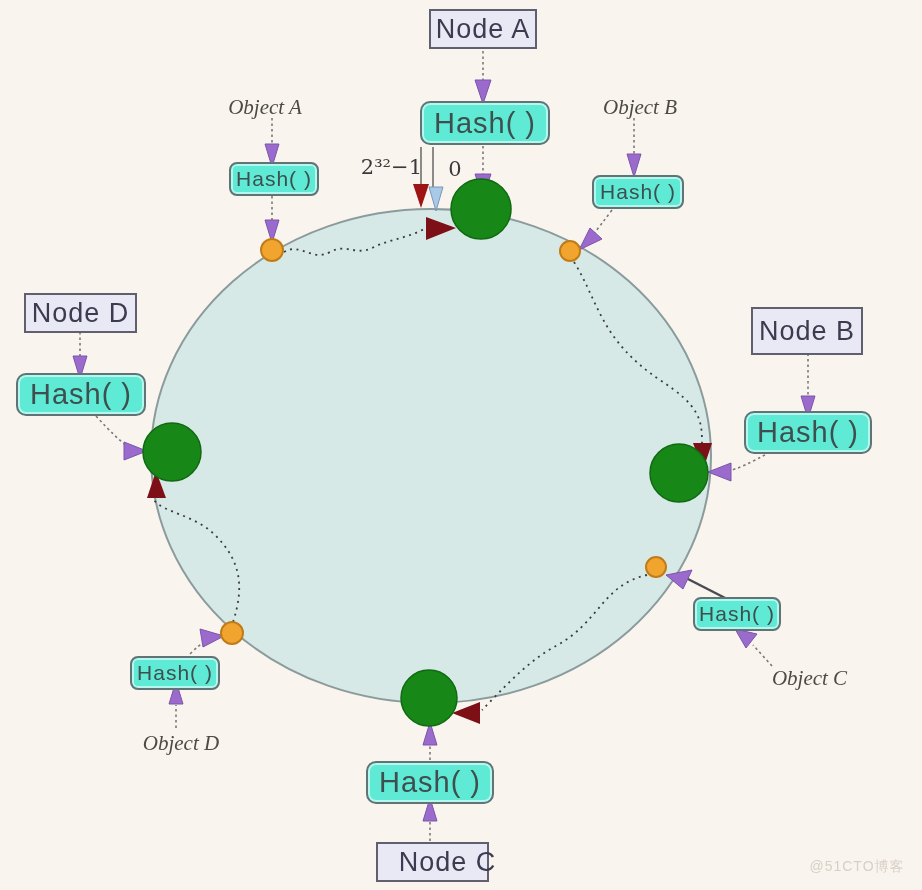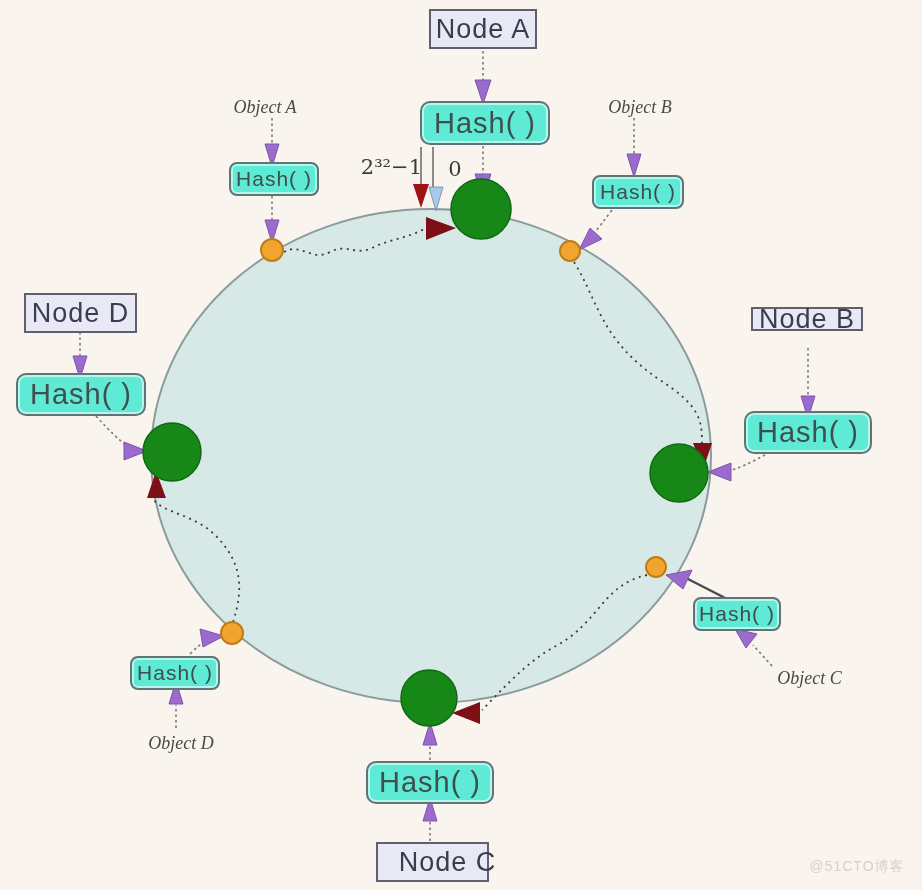--- a/index.html
+++ b/index.html
@@ -20,21 +20,21 @@
   }
   .hash-box {
     background:#5eead4; border:2px solid #5f7476; border-radius:10px;
     color:#3f4e4e; box-shadow: inset 0 0 0 2px rgba(255,255,255,0.55);
     letter-spacing:1px;
   }
   .hash-lg { font-size:29px; font-weight:500; }
   .hash-sm { font-size:21px; font-weight:500; border-radius:8px; }
   .obj-label {
     font-family:"Liberation Serif", serif; font-style:italic;
-    font-size:18px; color:#4c4a45;
+    font-size:21px; color:#4c4a45;
   }
   .range-label {
     font-family:"DejaVu Serif", serif; font-size:21px; color:#3a3a3a;margin-left:8px;
   }
   .watermark { font-size:14px; color:#d8cfc6; letter-spacing:1px; }
 </style>
 </head>
 <body>
 
 <div class="stage">
@@ -114,21 +114,21 @@
       <circle cx="272" cy="250" r="11"></circle>
       <circle cx="570" cy="251" r="10"></circle>
       <circle cx="656" cy="567" r="10"></circle>
       <circle cx="232" cy="633" r="11"></circle>
     </g>
   </svg>
 
   <div class="box node-box" style="left:429px; top:9px;  width:108px; height:40px;">
       <span>Node A</span>
     </div>
-  <div class="box node-box" style="left:751px; top:307px; width:112px; height:24px;">
+  <div class="box node-box" style="left:751px; top:307px; width:112px; height:48px;">
       <span>Node B</span>
     </div>
   <div class="box node-box" style="left:376px; top:842px; width:113px; height:40px;padding-left:30px;">
       <span>Node C</span>
     </div>
   <div class="box node-box" style="left:24px;  top:293px; width:113px; height:40px;">
       <span>Node D</span>
     </div>
 
   <div class="box hash-box hash-lg" style="left:420px; top:101px; width:130px; height:44px;">

